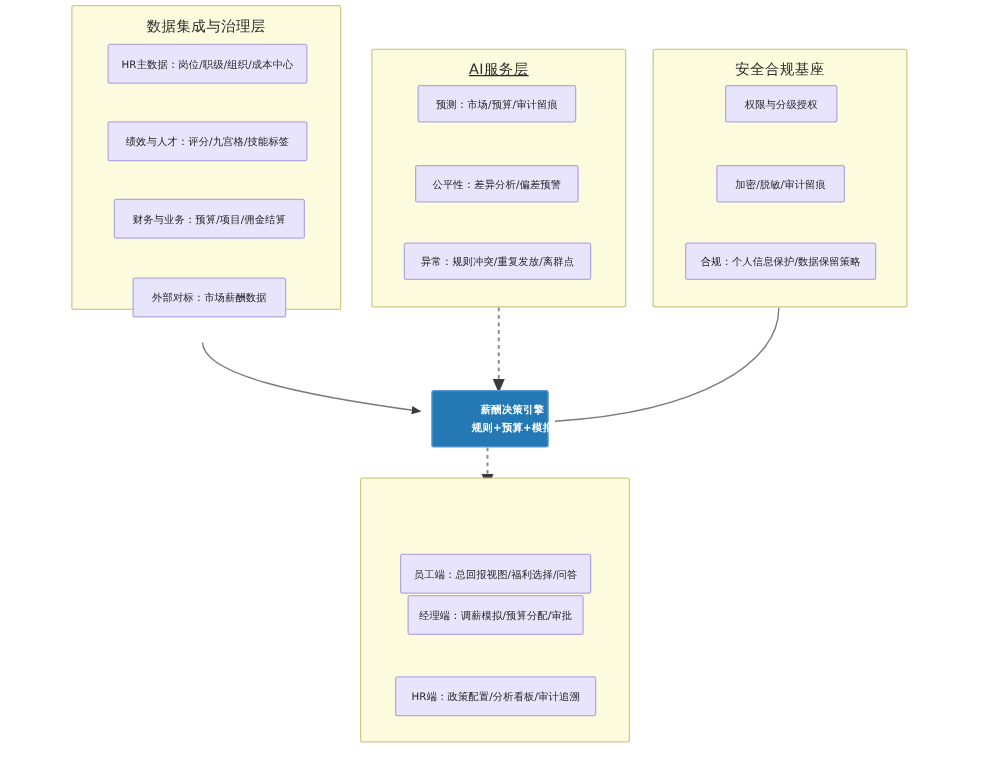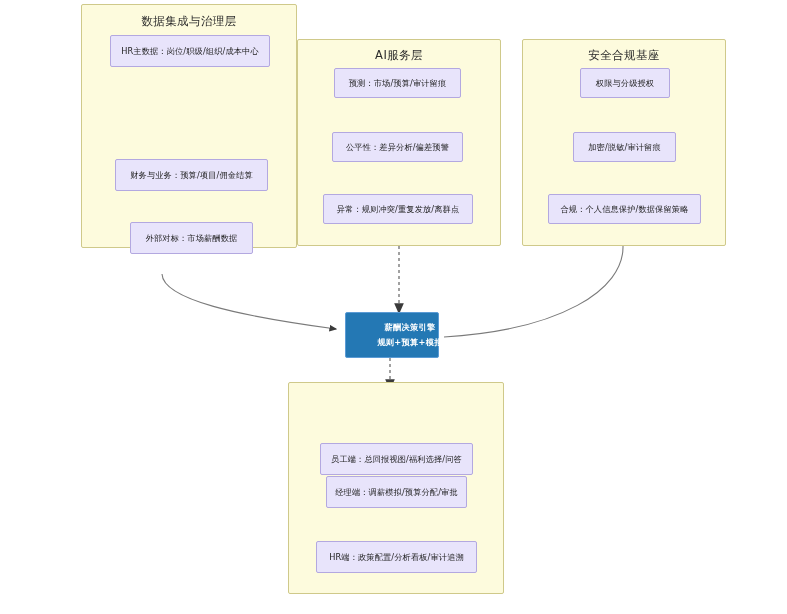--- a/index.html
+++ b/index.html
@@ -101,33 +101,34 @@
 
     <path d="M162,274 C163,300 240,316 336,329" fill="none" stroke="#7a7a7a" stroke-width="1.1" marker-end="url(#arrowSolid)"></path>
 
     <path d="M399,246 L399,312" fill="none" stroke="#8a8a8a" stroke-width="1.6" stroke-dasharray="3,3" marker-end="url(#arrowDash)"></path>
 
     <path d="M623,246 C624,290 560,330 444,337" fill="none" stroke="#7a7a7a" stroke-width="1.1"></path>
 
     <path d="M390,358 L390,388" fill="none" stroke="#8a8a8a" stroke-width="1.6" stroke-dasharray="3,3" marker-end="url(#arrowDash)"></path>
   </svg>
 
-  <div class="panel" style="left:57px; top:4px; width:216px; height:244px;margin-left:24px;">
+  <div class="panel" style="left:57px; top:4px; width:216px; height:244px;">
     <div class="panel-title" style="top:9px;">数据集成与治理层</div>
 
     <div class="leaf" style="left:28px; top:30px; width:160px; height:32px;">HR主数据：岗位/职级/组织/成本中心</div>
 
+    <div class="leaf" style="left:28px; top:92px; width:160px; height:32px;">绩效与人才：评分/九宫格/技能标签</div>
 
     <div class="leaf" style="left:33px; top:154px; width:153px; height:32px;">财务与业务：预算/项目/佣金结算</div>
 
     <div class="leaf" style="left:48px; top:217px; width:123px; height:32px;">外部对标：市场薪酬数据</div>
   </div>
 
   <div class="panel" style="left:297px; top:39px; width:204px; height:207px;">
-    <div class="panel-title" style="top:8px;">AI服务层</div>
+    <div class="panel-title" style="top:8px;text-decoration:underline;">AI服务层</div>
 
     <div class="leaf" style="left:36px; top:28px; width:127px; height:30px;">预测：市场/预算/审计留痕</div>
 
     <div class="leaf" style="left:34px; top:92px; width:131px; height:30px;">公平性：差异分析/偏差预警</div>
 
     <div class="leaf" style="left:25px; top:154px; width:150px; height:30px;">异常：规则冲突/重复发放/离群点</div>
   </div>
 
   <div class="panel" style="left:522px; top:39px; width:204px; height:207px;">
     <div class="panel-title" style="top:8px;">安全合规基座</div>

